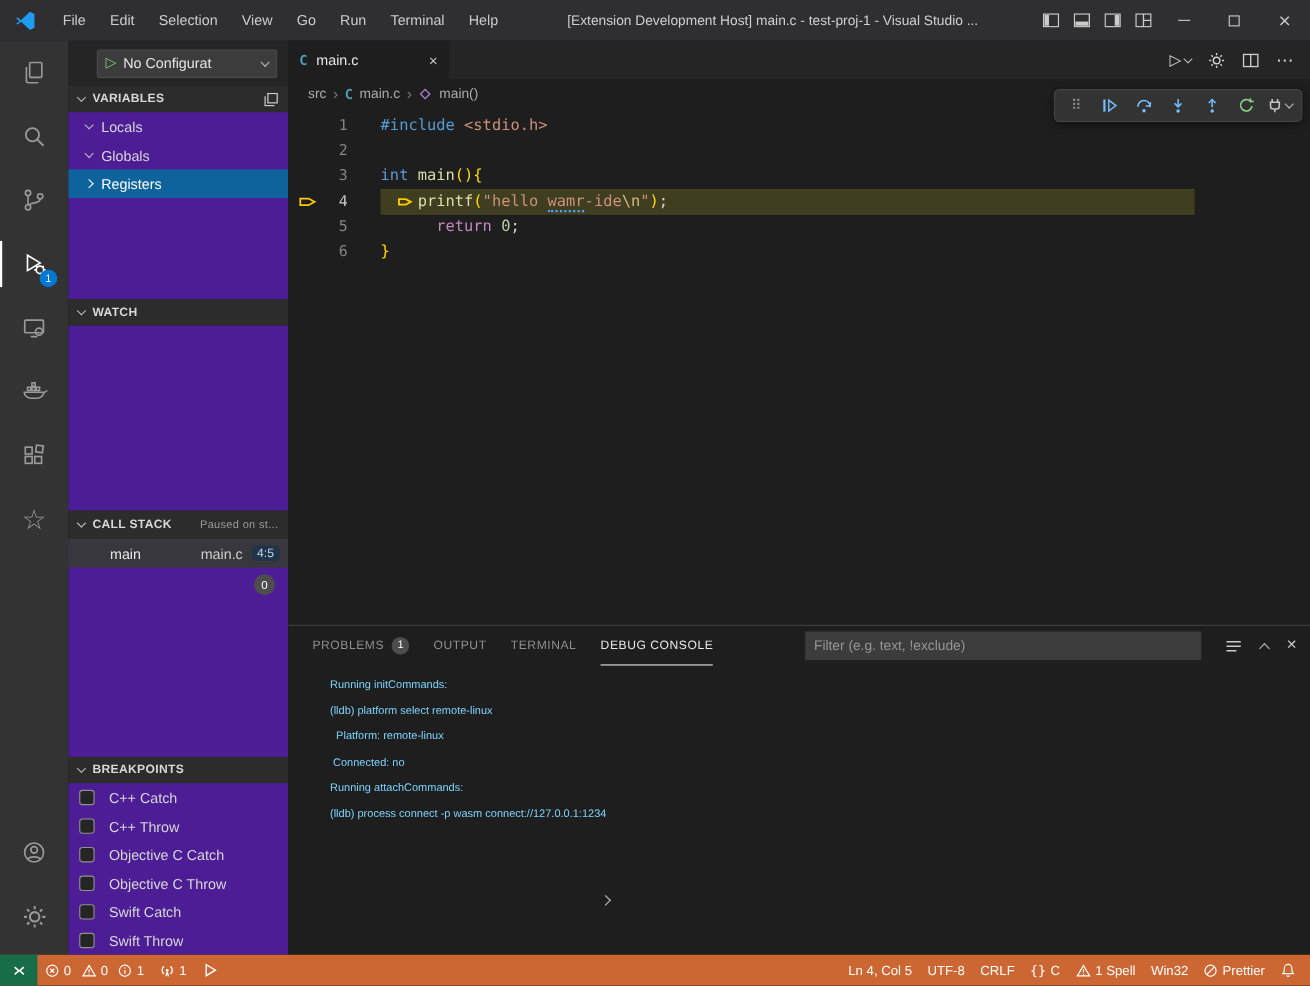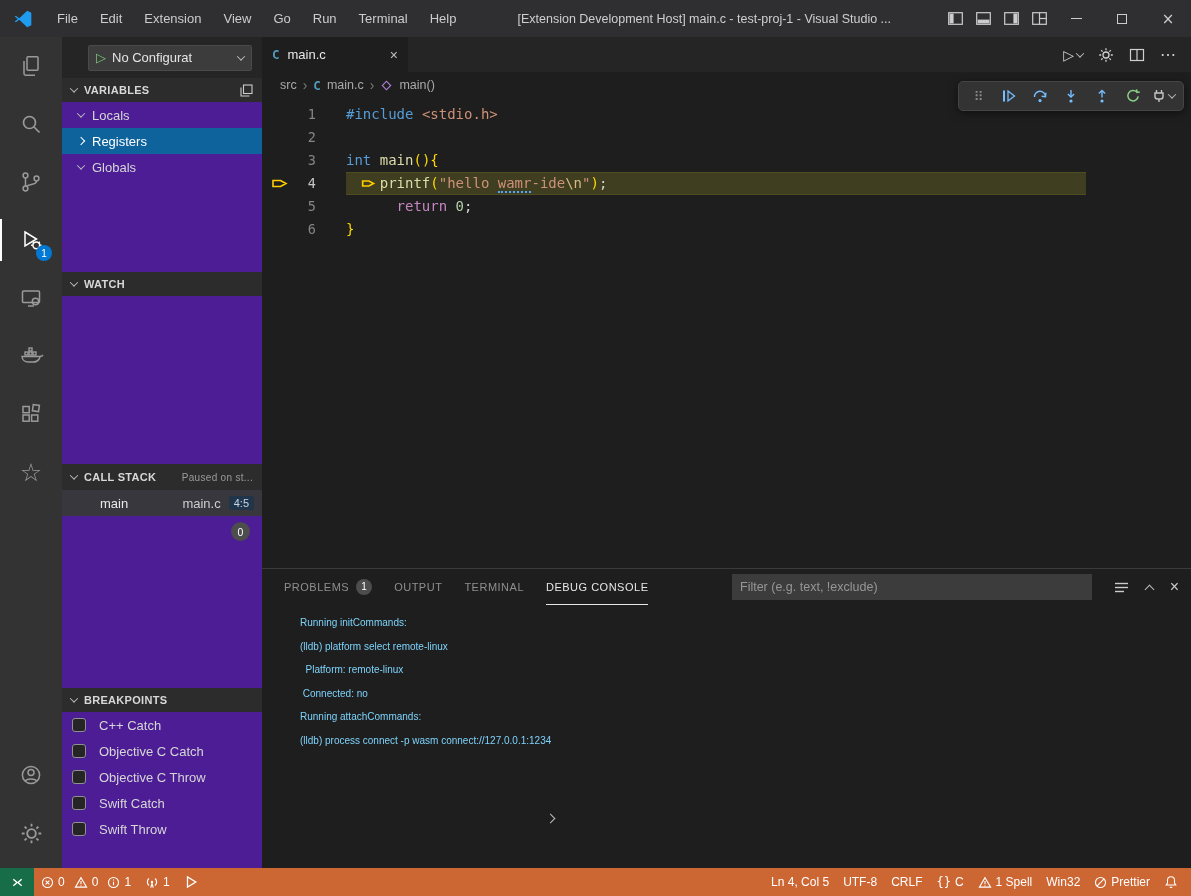--- a/index.html
+++ b/index.html
@@ -110,21 +110,21 @@
 
   <div id="titlebar">
     <span id="vscode-logo">
       <svg width="20" height="20" viewBox="0 0 24 24">
           <path fill="#1f9cf0" d="M17 2 L7.5 11 L3.5 8.2 L2 9 L5.8 12 L2 15 L3.5 15.8 L7.5 13 L17 22 L22 19.5 V4.5 Z"></path>
         </svg>
     </span>
     <div id="menubar">
         <div class="menu-item">File</div>
         <div class="menu-item">Edit</div>
-        <div class="menu-item">Extension</div>
+        <div class="menu-item">Selection</div>
         <div class="menu-item">View</div>
         <div class="menu-item">Go</div>
         <div class="menu-item">Run</div>
         <div class="menu-item">Terminal</div>
         <div class="menu-item">Help</div>
       </div>
     <div id="window-title">[Extension Development Host] main.c - test-proj-1 - Visual Studio ...</div>
     <div id="win-controls">
       <span class="layout-ico">
           <svg width="15" height="13" viewBox="0 0 15 13">
@@ -272,27 +272,27 @@
             <rect x="3.5" y="1" width="8.5" height="8.5"></rect>
             <path d="M1 3.5 V12 H9.5"></path>
           </svg>
         </span>
     </div>
     <div class="sec-body" style="height:170px">
         <div class="tree-row">
           <span class="chev sm down"></span>
           <span>Locals</span>
         </div>
+        <div class="tree-row">
+          <span class="chev sm down"></span>
+          <span>Globals</span>
+        </div>
         <div class="tree-row selected">
           <span class="chev sm right"></span>
           <span>Registers</span>
-        </div>
-        <div class="tree-row">
-          <span class="chev sm down"></span>
-          <span>Globals</span>
         </div>
       </div>
 
     <div class="sec-head">
       <span class="chev down sm"></span>
       <span>WATCH</span>
     </div>
     <div class="sec-body" style="height:168px"></div>
 
     <div class="sec-head" style="height:26px">
@@ -310,20 +310,24 @@
     </div>
 
     <div class="sec-head">
       <span class="chev down sm"></span>
       <span>BREAKPOINTS</span>
     </div>
     <div class="sec-body" style="height:156px">
         <div class="bp-row">
           <span class="cbx"></span>
           <span>C++ Catch</span>
+        </div>
+        <div class="bp-row">
+          <span class="cbx"></span>
+          <span>C++ Throw</span>
         </div>
         <div class="bp-row">
           <span class="cbx"></span>
           <span>Objective C Catch</span>
         </div>
         <div class="bp-row">
           <span class="cbx"></span>
           <span>Objective C Throw</span>
         </div>
         <div class="bp-row">

